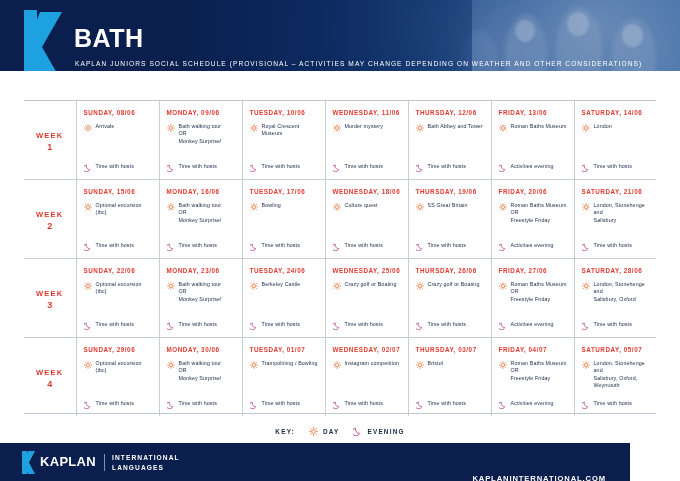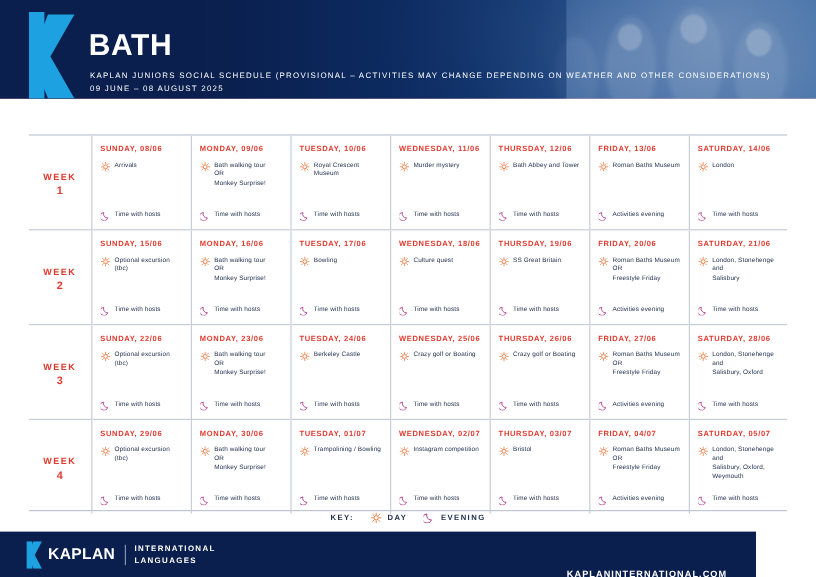--- a/index.html
+++ b/index.html
@@ -17,22 +17,22 @@
     position: relative;
     width: 680px;
     height: 481px;
     background: #ffffff;
   }
 
   
   .header {
     position: relative;
     width: 680px;
-    height: 82px;
-    background: #ef4444;
+    height: 71px;
+    background: #1d4ed8;
     overflow: hidden;
   }
   .header-photo {
     position: absolute;
     left: 0; top: 0;
     width: 680px; height: 95px;
     background:
       radial-gradient(circle at 88% 28%, rgba(150,170,200,0.55) 0%, rgba(20,45,95,0) 26%),
       radial-gradient(circle at 74% 55%, rgba(120,145,185,0.45) 0%, rgba(20,45,95,0) 22%),
       radial-gradient(circle at 60% 20%, rgba(90,120,170,0.35) 0%, rgba(20,45,95,0) 24%),
@@ -98,21 +98,21 @@
     left: 75px; top: 71px;
     color: #ffffff;
     font-size: 6.6px;
     letter-spacing: 1.05px;
     white-space: nowrap;
   }
 
   
   .grid-wrap {
     position: absolute;
-    left: 24px; top: 112px;
+    left: 24px; top: 100px;
     width: 632px;
     height: 312px;
     border-top: 1px solid #bfc6d2;
     border-bottom: 1px solid #bfc6d2;
   }
   table.sched {
     border-collapse: collapse;
     width: 632px;
     table-layout: fixed;
   }

